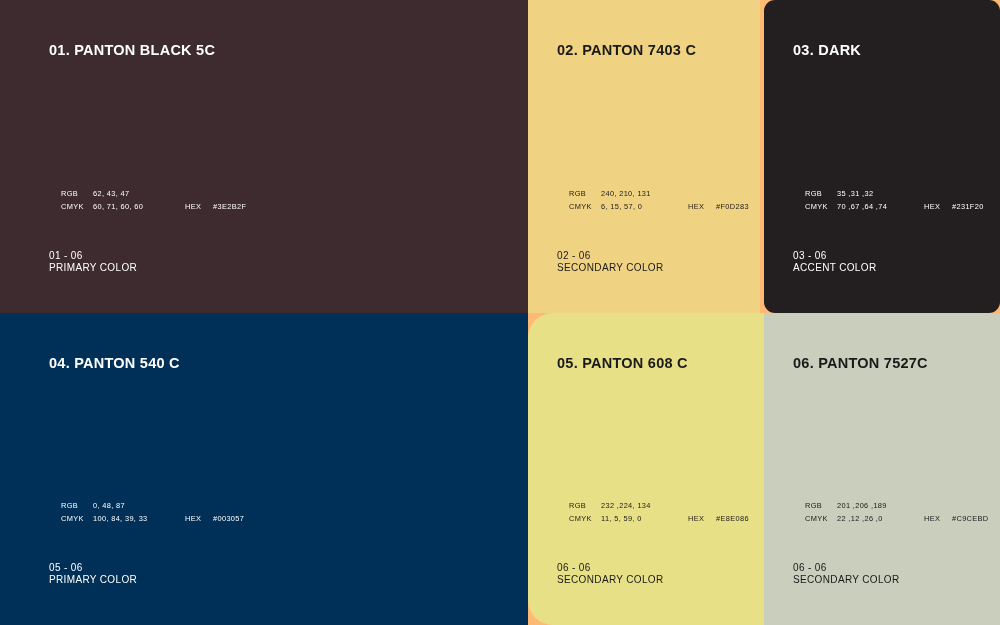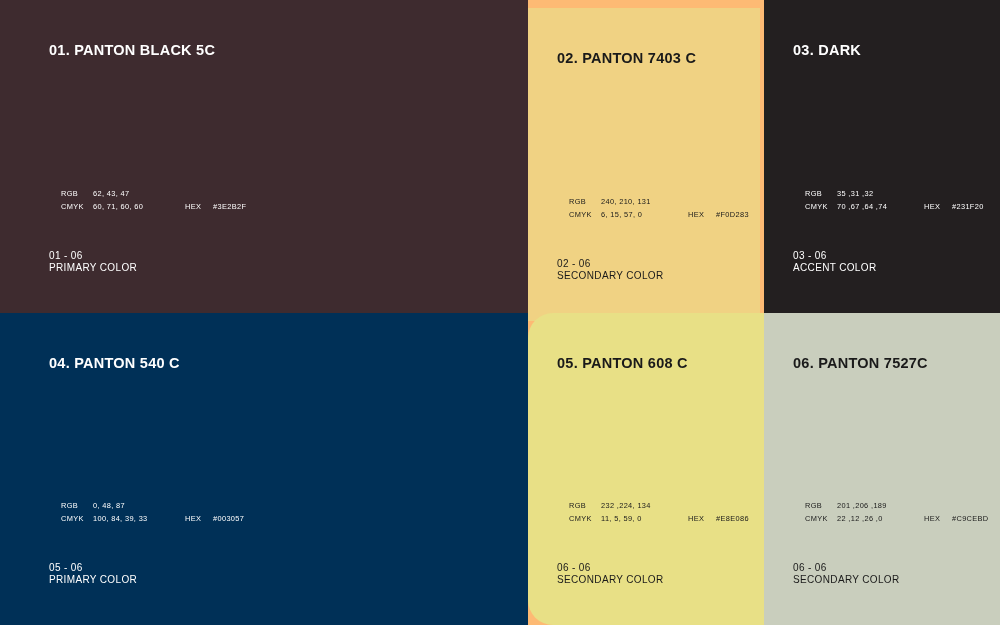--- a/index.html
+++ b/index.html
@@ -22,21 +22,21 @@
   }
 
   .swatch {
     position: absolute;
     box-sizing: border-box;
     overflow: hidden;
   }
 
   
   .sw-1 { left: 0px;   top: 0px;   width: 528px; height: 313px; }
-  .sw-2 { left: 528px; top: 8px;   width: 232px; height: 313px; }
+  .sw-2 { left: 528px; top: 0px;   width: 232px; height: 313px; }
   .sw-3 { left: 764px; top: 0px;   width: 236px; height: 313px; }
   
   .sw-4 { left: 0px;   top: 313px; width: 528px; height: 312px; }
   .sw-5 { left: 528px; top: 313px; width: 260px; height: 312px; border-radius: 25px; }
   .sw-6 { left: 764px; top: 313px; width: 236px; height: 312px; }
 
   .swatch-title {
     position: absolute;
     left: 49px;
     top: 42px;
@@ -162,21 +162,21 @@
           </span>
         </span>
       </div>
       <div class="index-block">
         <span class="index-line">02 - 06</span>
         <span class="role-line">SECONDARY COLOR</span>
       </div>
     </div>
   </div>
 
-  <div class="swatch sw-3 theme-light-text" style="background-color: rgb(35, 31, 32);">
+  <div class="swatch sw-3 theme-light-text" style="background-color: rgb(35, 31, 32); border-radius: 11px;">
     <div class="swatch-title">03. DARK</div>
     <div class="spec-block">
       <div class="spec-rows">
         <span class="spec-line">
           <span class="spec-key">RGB</span><span class="spec-val">35 ,31 ,32</span>
         </span>
         <span class="spec-line">
           <span class="spec-key">CMYK</span><span class="spec-val">70 ,67 ,64 ,74</span>
           <span class="hex-group">
             <span class="hex-key">HEX</span><span class="spec-val">#231F20</span>

